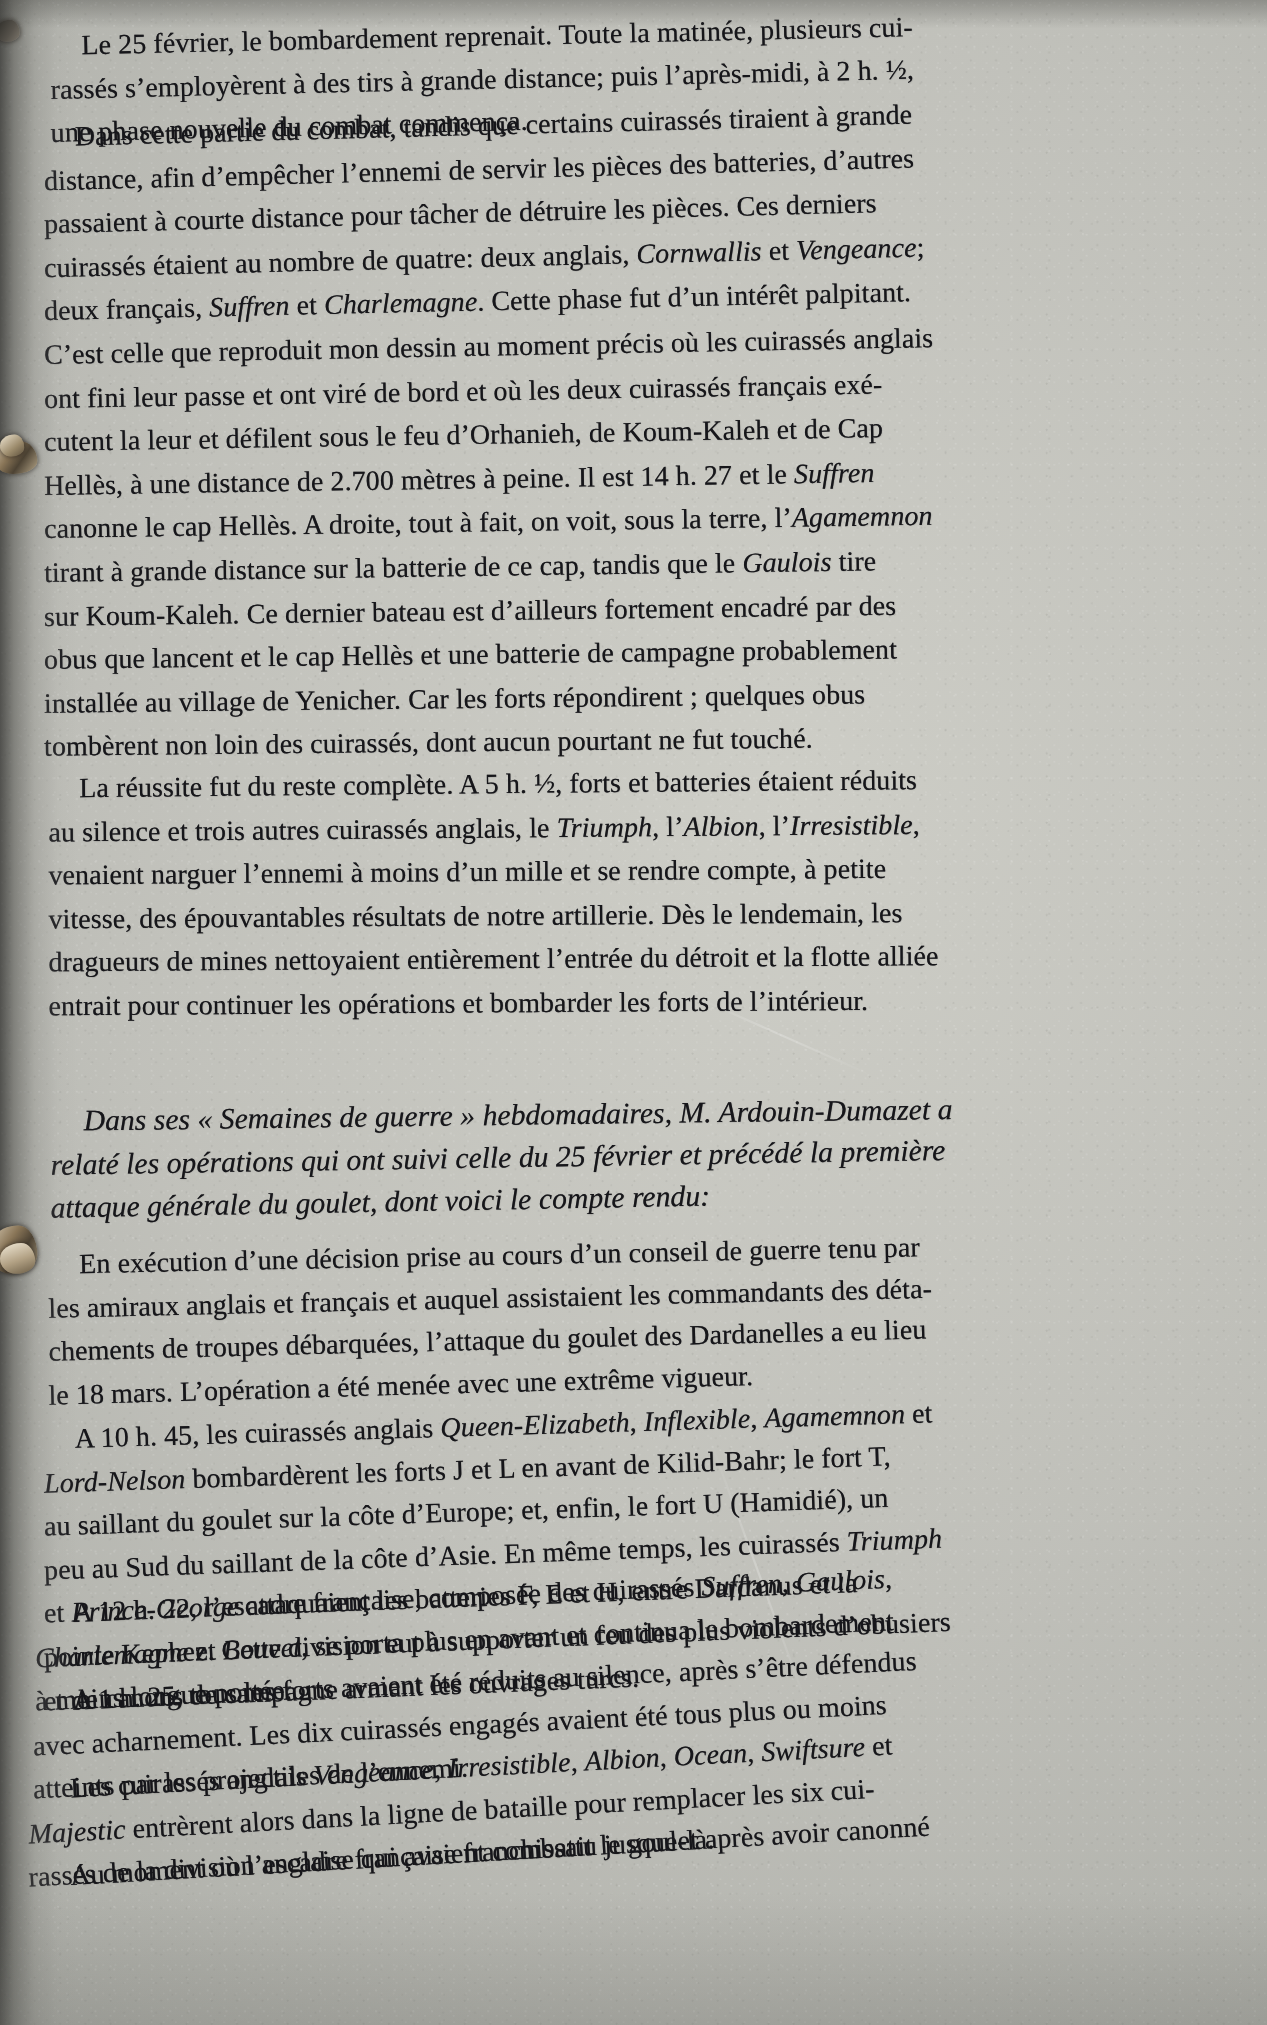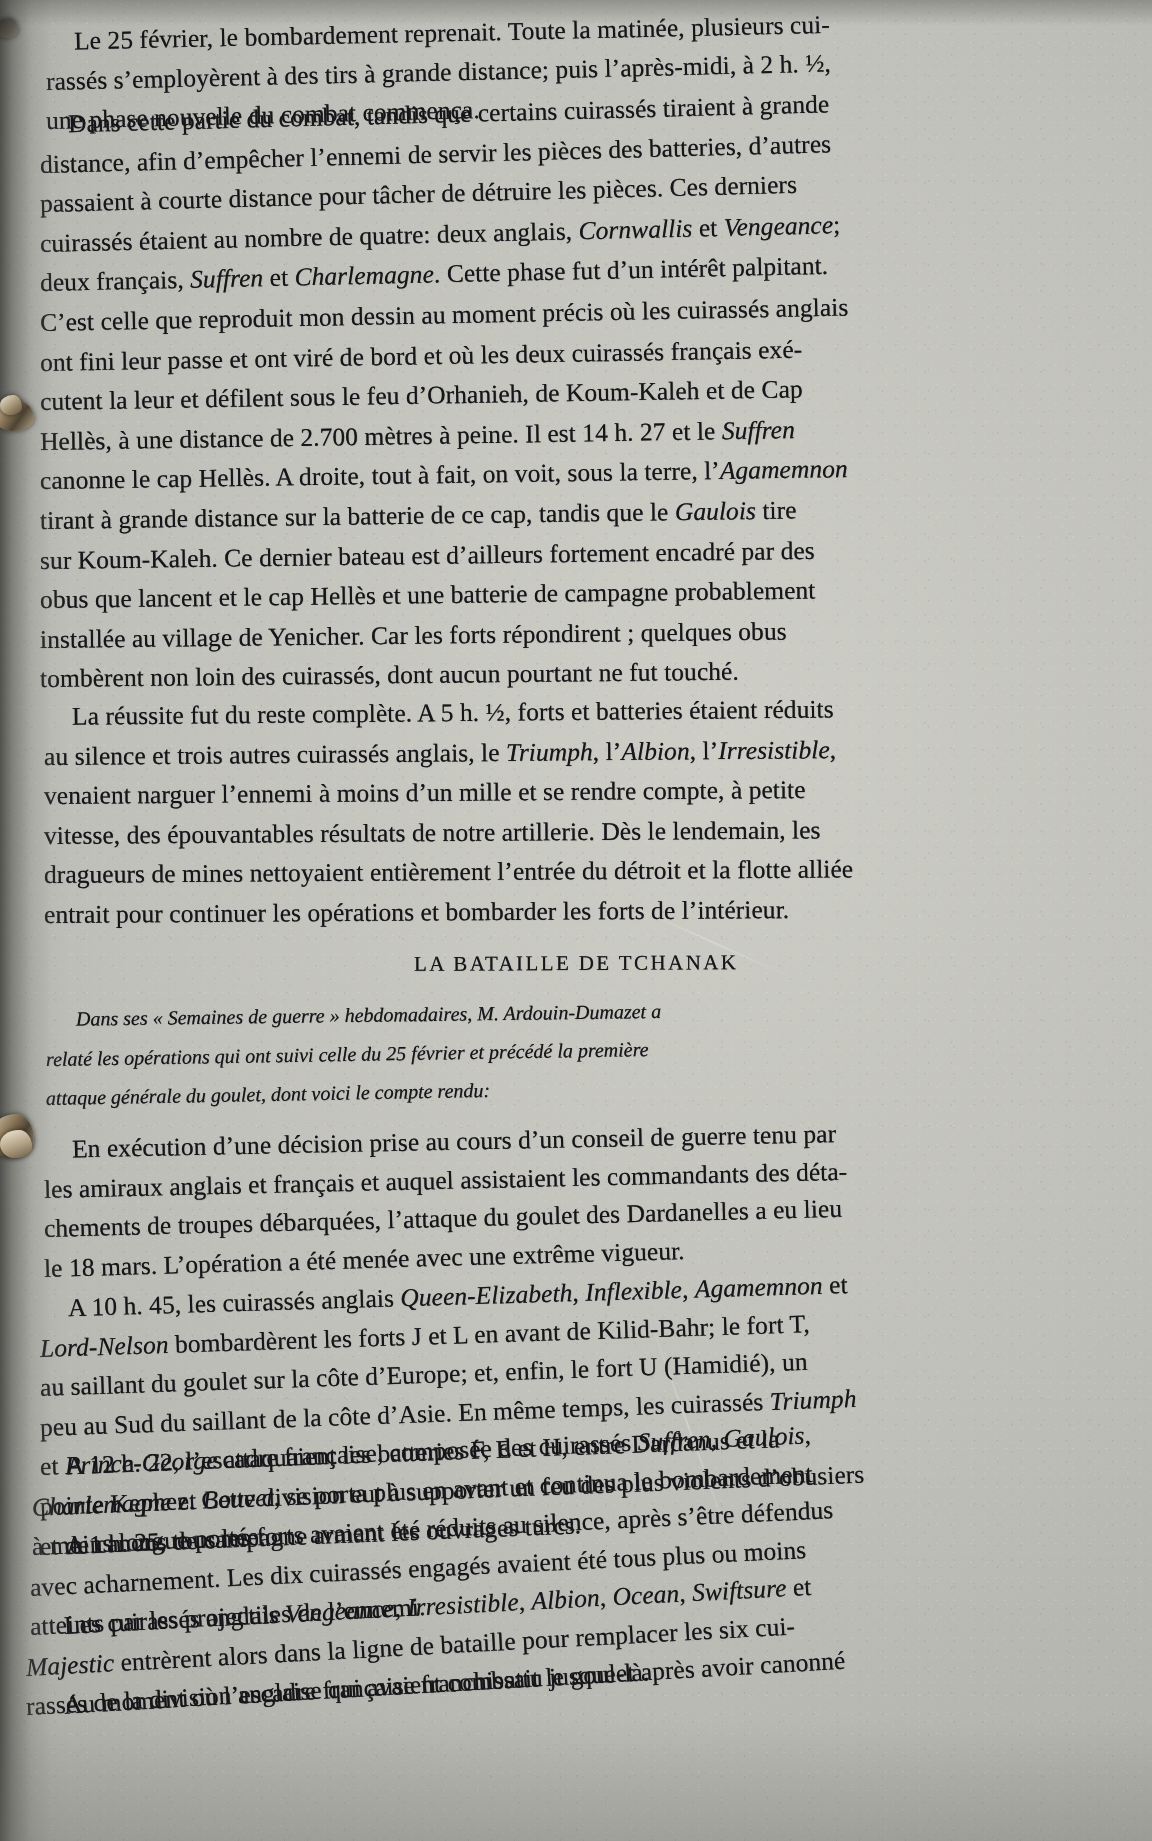--- a/index.html
+++ b/index.html
@@ -110,21 +110,21 @@
 
   
   .body-text {
     font-size: 25.5px;
     line-height: 39.6px;
     letter-spacing: 0.05px;
   }
 
   .intro-italic {
     font-style: italic;
-    font-size: 20px;
+    font-size: 27px;
     line-height: 39.6px;
   }
 
   .section-heading {
     position: absolute;
     text-align: center;
     font-size: 21px;
     letter-spacing: 2.4px;
     color: #17171b;
     width: 100%;
@@ -187,23 +187,20 @@
 
     <div class="para body-text" style="left:44px; top:697px; width:1064px;">
       <span class="ln" style="transform:rotate(-0.55deg); transform-origin:left center; padding-left:28px;">La réussite fut du reste complète. A 5 h. ½, forts et batteries étaient réduits</span>
       <span class="ln" style="transform:rotate(-0.5deg); transform-origin:left center;">au silence et trois autres cuirassés anglais, le <i>Triumph</i>, l’<i>Albion</i>, l’<i>Irresistible</i>,</span>
       <span class="ln" style="transform:rotate(-0.45deg); transform-origin:left center;">venaient narguer l’ennemi à moins d’un mille et se rendre compte, à petite</span>
       <span class="ln" style="transform:rotate(-0.42deg); transform-origin:left center;">vitesse, des épouvantables résultats de notre artillerie. Dès le lendemain, les</span>
       <span class="ln" style="transform:rotate(-0.4deg); transform-origin:left center;">dragueurs de mines nettoyaient entièrement l’entrée du détroit et la flotte alliée</span>
       <span class="ln" style="transform:rotate(-0.38deg); transform-origin:left center;">entrait pour continuer les opérations et bombarder les forts de l’intérieur.</span>
     </div>
 
-    <div class="section-heading" style="left:0px; top:951px;">
-      <span style="display:inline-block; transform:rotate(-0.3deg);">LA BATAILLE DE TCHANAK</span>
-    </div>
 
     <div class="para intro-italic" style="left:46px; top:1000px; width:1062px;">
       <span class="ln" style="transform:rotate(-0.75deg); transform-origin:left center; padding-left:30px;">Dans ses « Semaines de guerre » hebdomadaires, M. Ardouin-Dumazet a</span>
       <span class="ln" style="transform:rotate(-0.95deg); transform-origin:left center;">relaté les opérations qui ont suivi celle du 25 février et précédé la première</span>
       <span class="ln" style="transform:rotate(-1.05deg); transform-origin:left center;">attaque générale du goulet, dont voici le compte rendu:</span>
     </div>
 
     <div class="para body-text" style="left:44px; top:1130px; width:1064px;">
       <span class="ln" style="transform:rotate(-1.15deg); transform-origin:left center; padding-left:28px;">En exécution d’une décision prise au cours d’un conseil de guerre tenu par</span>
       <span class="ln" style="transform:rotate(-1.3deg); transform-origin:left center;">les amiraux anglais et français et auquel assistaient les commandants des déta-</span>

